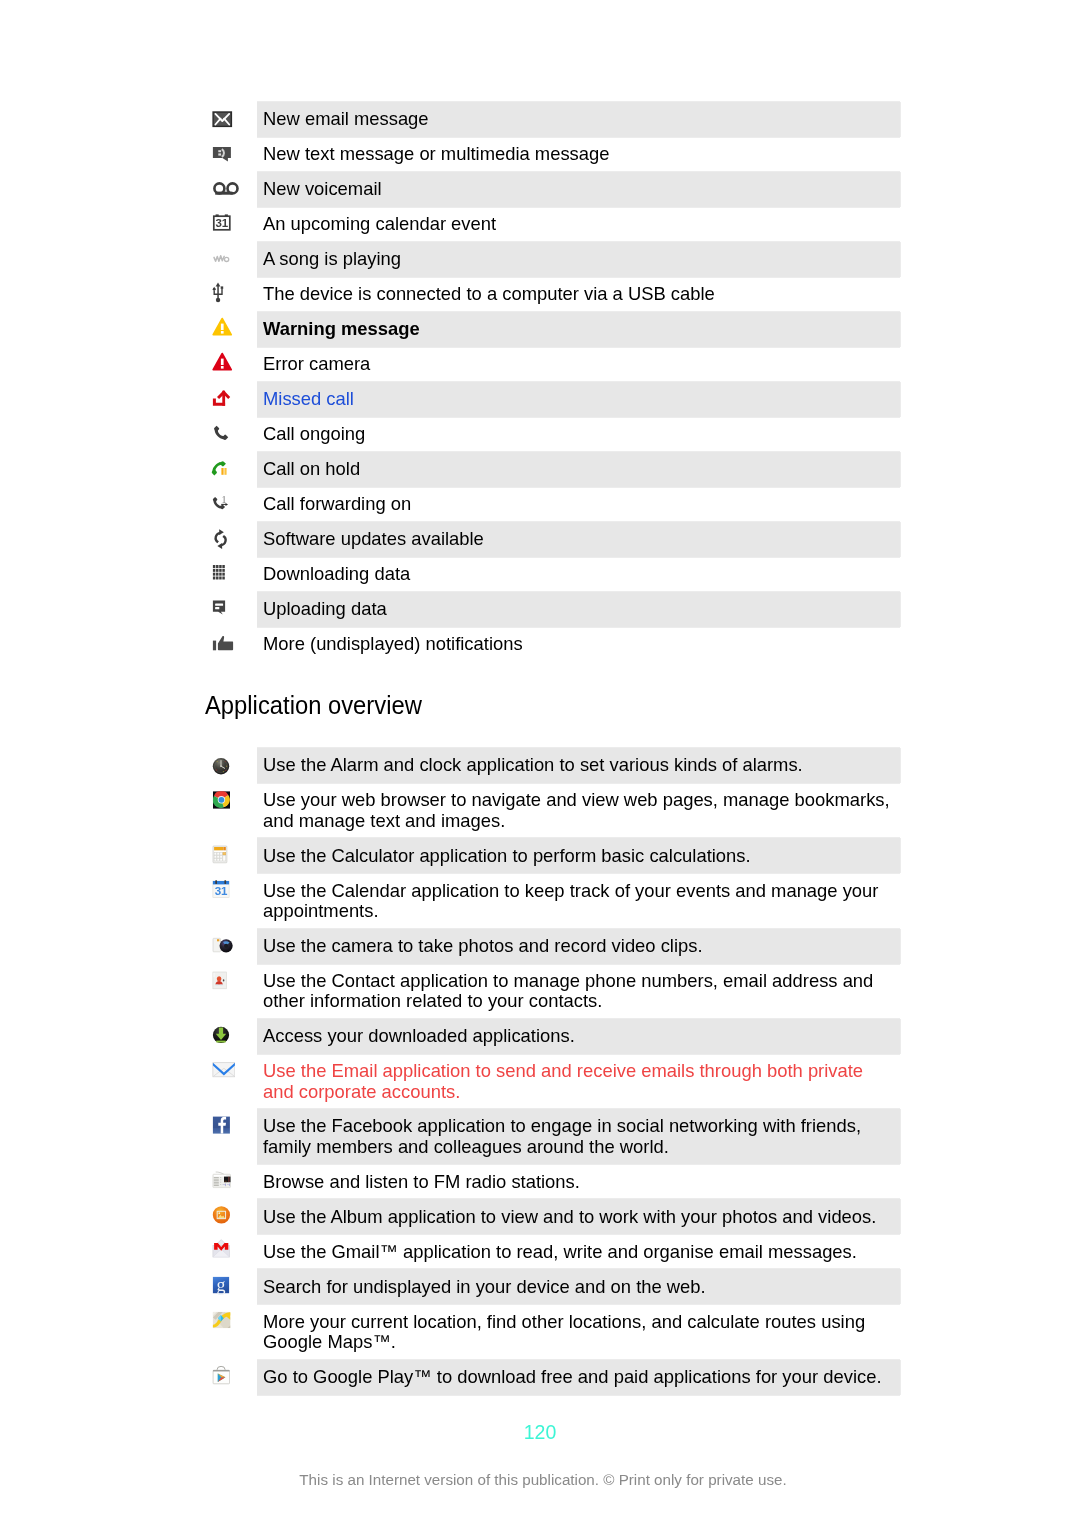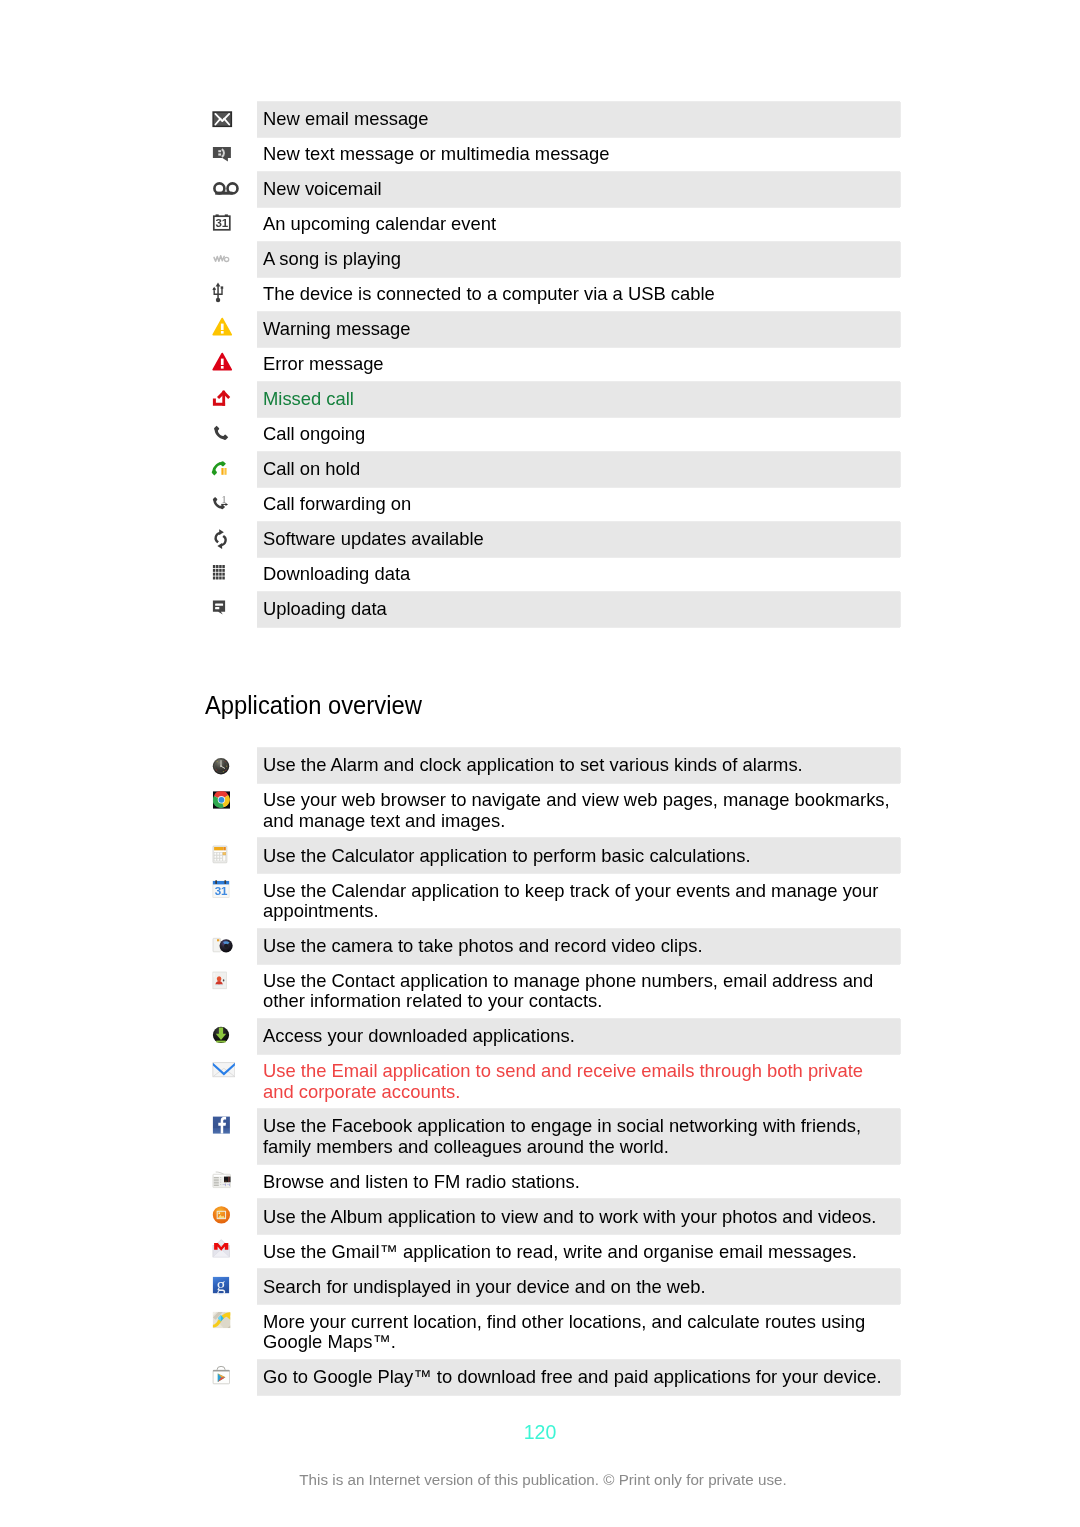--- a/index.html
+++ b/index.html
@@ -110,43 +110,43 @@
       </div>
       <div class="row">
         <div class="band" style="background: rgb(231, 231, 231);"></div>
         <div class="icon-cell">
           <svg class="ic" width="30" height="35" viewBox="0 0 30 35">
             <path d="M17.2 6.7 L26.1 22.6 H8.3 Z" fill="#fdc400" stroke="#fdc400" stroke-width="1.9" stroke-linejoin="round"></path>
             <rect x="15.9" y="11.6" width="2.7" height="6.4" fill="#ffffff"></rect>
             <rect x="15.9" y="19.0" width="2.7" height="2.6" fill="#ffffff"></rect>
           </svg>
         </div>
-        <div class="cell" style="color: rgb(0, 0, 0);">Warning message</div>
+        <div class="cell" style="color: rgb(0, 0, 0); font-weight: bold;">Warning message</div>
       </div>
       <div class="row plain">
         <div class="band"></div>
         <div class="icon-cell">
           <svg class="ic" width="30" height="35" viewBox="0 0 30 35">
             <path d="M17.2 6.7 L26.1 22.6 H8.3 Z" fill="#dc0016" stroke="#dc0016" stroke-width="1.9" stroke-linejoin="round"></path>
             <rect x="15.9" y="11.6" width="2.7" height="6.4" fill="#ffffff"></rect>
             <rect x="15.9" y="19.0" width="2.7" height="2.6" fill="#ffffff"></rect>
           </svg>
         </div>
-        <div class="cell" style="color: rgb(0, 0, 0);">Error message</div>
+        <div class="cell" style="color: rgb(0, 0, 0);">Error camera</div>
       </div>
       <div class="row">
         <div class="band" style="background: rgb(231, 231, 231);"></div>
         <div class="icon-cell">
           <svg class="ic" width="30" height="35" viewBox="0 0 30 35">
             <path d="M7.9 16.4 H10.9 V20.7 H20.1 V23.8 H7.9 Z" fill="#d60a14"></path>
             <path d="M17.3 8.7 H20.1 V23.8 H17.3 Z" fill="#d60a14"></path>
             <path d="M18.7 8.2 L25.2 15.0 L23.2 17.0 L18.7 12.4 L14.1 17.0 L12.0 15.0 Z" fill="#d60a14"></path>
           </svg>
         </div>
-        <div class="cell" style="color: #15803d;">Missed call</div>
+        <div class="cell" style="color: #1d4ed8;">Missed call</div>
       </div>
       <div class="row plain">
         <div class="band"></div>
         <div class="icon-cell">
           <svg class="ic" width="30" height="35" viewBox="0 0 30 35">
             <g fill="#3d3d3d" transform="translate(13.4 13.4) rotate(45)">
               <path d="M-4.6 -2.1 h3.2 a1.1 1.1 0 0 1 1.1 1.1 v0.9 c0 1.25 1.85 1.95 3.9 1.95 c2.05 0 3.9 -0.7 3.9 -1.95 v-0.9 a1.1 1.1 0 0 1 1.1 -1.1 h3.2 v3.05 a1.4 1.4 0 0 1 -1.1 1.4 c-1.7 0.42 -2.5 2.2 -7.1 2.2 c-4.6 0 -5.4 -1.78 -7.1 -2.2 a1.4 1.4 0 0 1 -1.1 -1.4 Z"></path>
             </g>
           </svg>
         </div>
@@ -221,20 +221,30 @@
         <div class="band" style="background: rgb(231, 231, 231);"></div>
         <div class="icon-cell">
           <svg class="ic" width="30" height="35" viewBox="0 0 30 35">
             <path d="M7.9 8.4 H20.1 V19.8 H15.9 L17.8 22.6 L13.2 19.8 H7.9 Z" fill="#434343"></path>
             <rect x="10.1" y="11.4" width="8.0" height="2.4" rx="0.5" fill="#ffffff"></rect>
             <rect x="10.1" y="15.1" width="4.2" height="2.2" rx="0.5" fill="#ffffff"></rect>
           </svg>
         </div>
         <div class="cell" style="color: rgb(0, 0, 0);">Uploading data</div>
       </div>
+      <div class="row plain">
+        <div class="band"></div>
+        <div class="icon-cell">
+          <svg class="ic" width="30" height="35" viewBox="0 0 30 35">
+            <rect x="7.9" y="13.6" width="3.2" height="9.7" fill="#4a4a4a"></rect>
+            <path d="M12.9 16.4 L17.3 9.6 C17.9 8.7 19.3 9.1 19.1 10.4 L18.4 14.6 H27.3 C27.9 14.6 28.1 15.0 28.1 15.6 V22.3 C28.1 23.0 27.7 23.3 27.0 23.3 H14.0 C13.3 23.3 12.9 23.0 12.9 22.3 Z" fill="#4a4a4a"></path>
+          </svg>
+        </div>
+        <div class="cell" style="color: rgb(0, 0, 0);">More (undisplayed) notifications</div>
+      </div>
     </div>
   <h2 class="heading" id="heading1" style="top: 690px; color: rgb(0, 0, 0);">Application overview</h2>
   <div id="tbl2" class="tbl" style="top:748px">
       <div class="row">
         <div class="band" style="background: rgb(231, 231, 231);"></div>
         <div class="icon-cell">
           <svg class="ic" width="30" height="35" viewBox="0 0 30 35">
             <defs>
               <radialGradient id="alrm" cx="40%" cy="28%" r="80%">
                 <stop offset="0" stop-color="#7b7b71"></stop>

